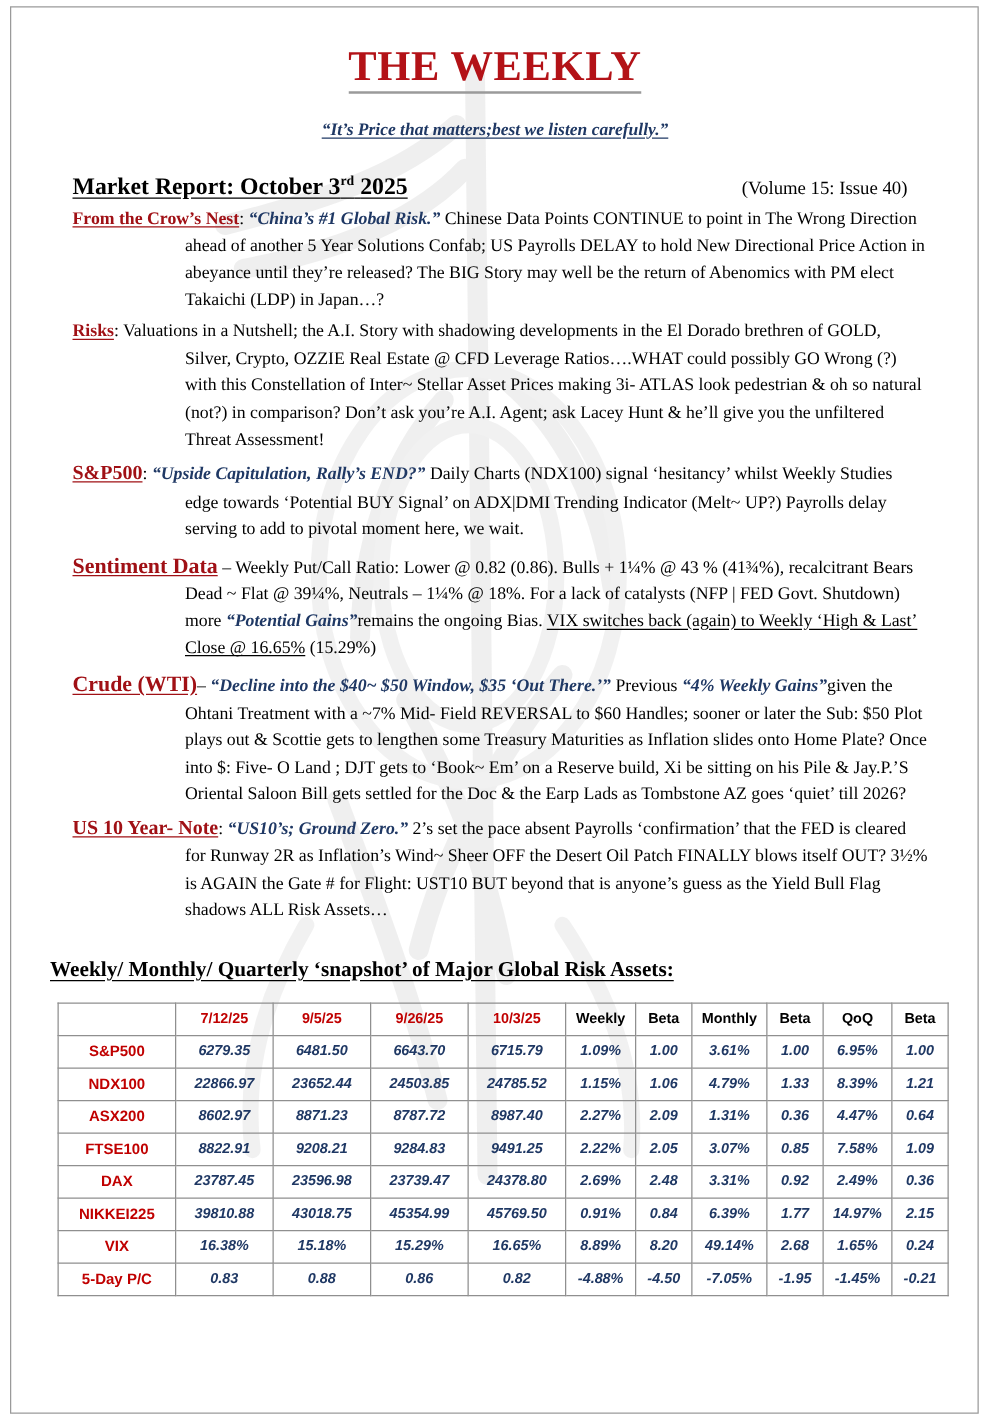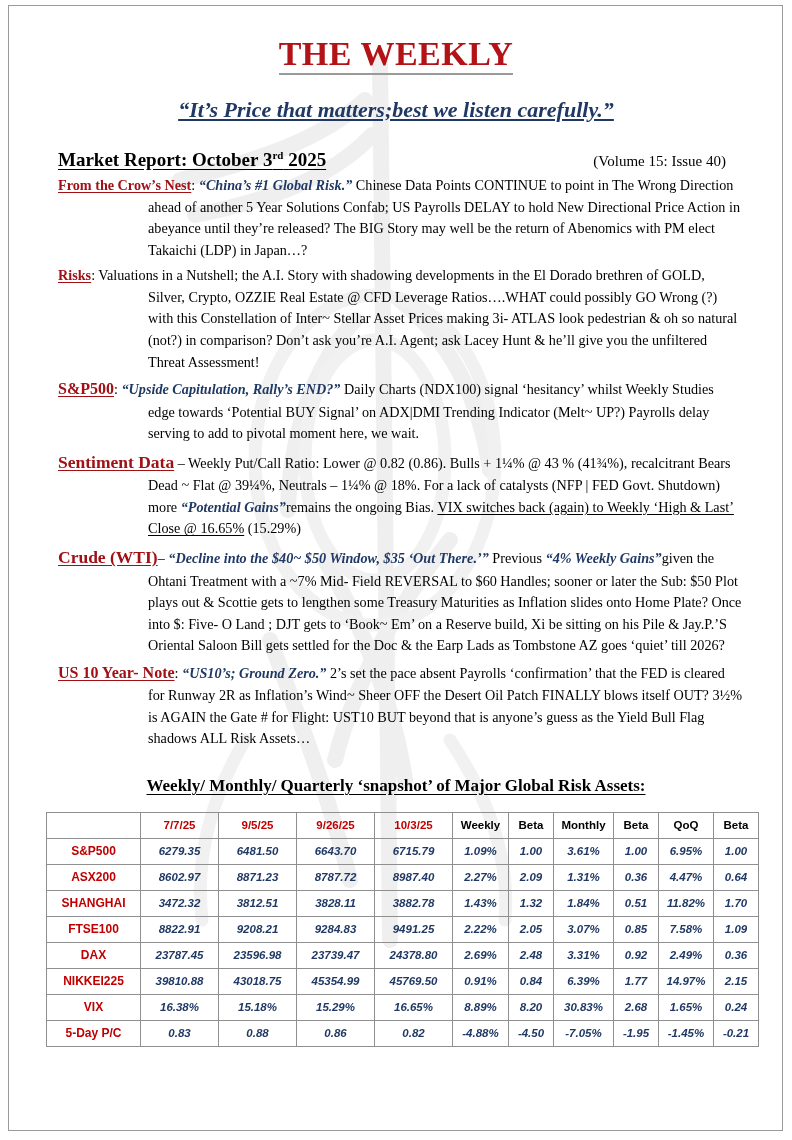--- a/index.html
+++ b/index.html
@@ -58,21 +58,21 @@
     font-weight: bold;
     font-size: 34px;
     letter-spacing: 0.5px;
     color: #b31217;
     border-bottom: 2.5px solid #9a9a9a;
     padding-bottom: 1px;
     line-height: 1.05;
   }
   .masthead-tagline {
     margin-top: 22px;
-    font-size: 22px;
+    font-size: 14px;
     font-style: italic;
     font-weight: bold;
     color: #1f3864;
     text-decoration: underline;
     text-underline-offset: 2px;
   }
 
   
   .report-line {
     display: flex;
@@ -121,21 +121,20 @@
 
   
   .hang {
     padding-left: 90px;
     text-indent: -90px;
   }
 
   
   .table-heading {
     margin-top: 26px;
-    text-align: center;
     font-size: 17px;
     font-weight: bold;
     color: #000;
   }
   .table-heading span {
     text-decoration: underline;
     text-underline-offset: 3px;
   }
   .table-wrap {
     margin-top: 16px;
@@ -257,21 +256,21 @@
           <col class="cw">
             <col class="cb">
             <col class="cm">
             <col class="cb">
             <col class="cq">
             <col class="cb">
         </colgroup>
         <thead>
           <tr>
             <th class="corner"></th>
-            <th class="date-col">7/7/25</th>
+            <th class="date-col">7/12/25</th>
             <th class="date-col">9/5/25</th>
             <th class="date-col">9/26/25</th>
             <th class="date-col">10/3/25</th>
             <th class="metric-col">Weekly</th>
             <th class="metric-col">Beta</th>
             <th class="metric-col">Monthly</th>
             <th class="metric-col">Beta</th>
             <th class="metric-col">QoQ</th>
             <th class="metric-col">Beta</th>
           </tr>
@@ -284,46 +283,46 @@
             <td class="val">6643.70</td>
             <td class="val">6715.79</td>
             <td class="val">1.09%</td>
             <td class="val">1.00</td>
             <td class="val">3.61%</td>
             <td class="val">1.00</td>
             <td class="val">6.95%</td>
             <td class="val">1.00</td>
           </tr>
           <tr>
+            <td class="row-label">NDX100</td>
+            <td class="val">22866.97</td>
+            <td class="val">23652.44</td>
+            <td class="val">24503.85</td>
+            <td class="val">24785.52</td>
+            <td class="val">1.15%</td>
+            <td class="val">1.06</td>
+            <td class="val">4.79%</td>
+            <td class="val">1.33</td>
+            <td class="val">8.39%</td>
+            <td class="val">1.21</td>
+          </tr>
+          <tr>
             <td class="row-label">ASX200</td>
             <td class="val">8602.97</td>
             <td class="val">8871.23</td>
             <td class="val">8787.72</td>
             <td class="val">8987.40</td>
             <td class="val">2.27%</td>
             <td class="val">2.09</td>
             <td class="val">1.31%</td>
             <td class="val">0.36</td>
             <td class="val">4.47%</td>
             <td class="val">0.64</td>
           </tr>
           <tr>
-            <td class="row-label">SHANGHAI</td>
-            <td class="val">3472.32</td>
-            <td class="val">3812.51</td>
-            <td class="val">3828.11</td>
-            <td class="val">3882.78</td>
-            <td class="val">1.43%</td>
-            <td class="val">1.32</td>
-            <td class="val">1.84%</td>
-            <td class="val">0.51</td>
-            <td class="val">11.82%</td>
-            <td class="val">1.70</td>
-          </tr>
-          <tr>
             <td class="row-label">FTSE100</td>
             <td class="val">8822.91</td>
             <td class="val">9208.21</td>
             <td class="val">9284.83</td>
             <td class="val">9491.25</td>
             <td class="val">2.22%</td>
             <td class="val">2.05</td>
             <td class="val">3.07%</td>
             <td class="val">0.85</td>
             <td class="val">7.58%</td>
@@ -356,21 +355,21 @@
             <td class="val">2.15</td>
           </tr>
           <tr>
             <td class="row-label">VIX</td>
             <td class="val">16.38%</td>
             <td class="val">15.18%</td>
             <td class="val">15.29%</td>
             <td class="val">16.65%</td>
             <td class="val">8.89%</td>
             <td class="val">8.20</td>
-            <td class="val">30.83%</td>
+            <td class="val">49.14%</td>
             <td class="val">2.68</td>
             <td class="val">1.65%</td>
             <td class="val">0.24</td>
           </tr>
           <tr>
             <td class="row-label">5-Day P/C</td>
             <td class="val">0.83</td>
             <td class="val">0.88</td>
             <td class="val">0.86</td>
             <td class="val">0.82</td>

